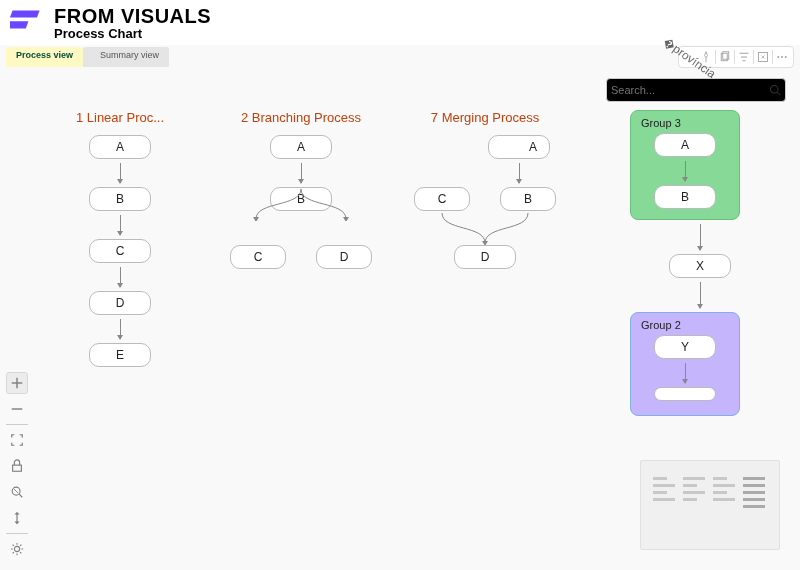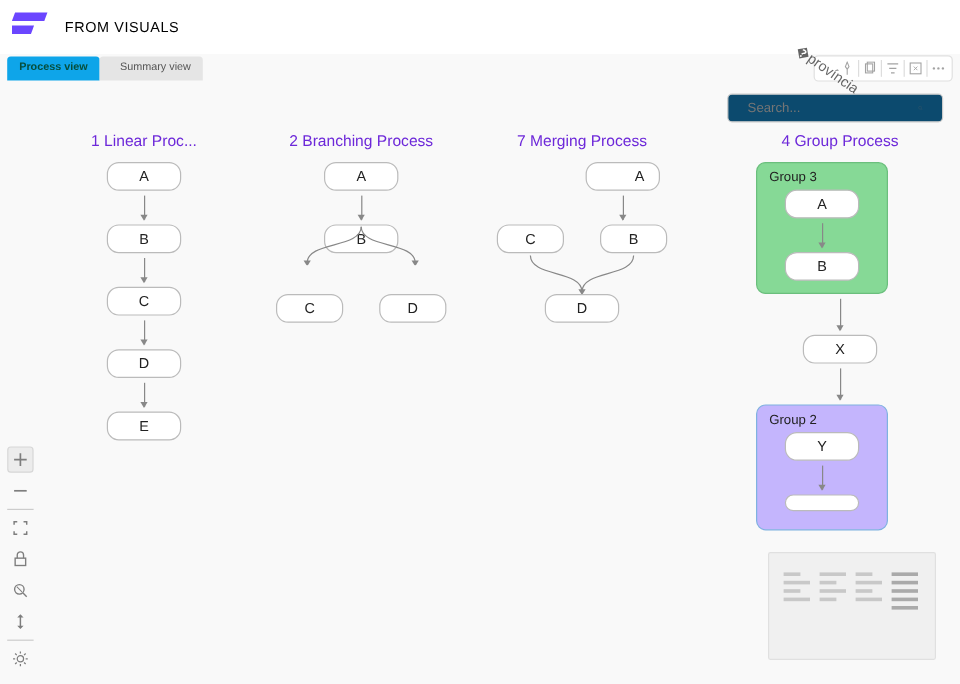--- a/index.html
+++ b/index.html
@@ -1,33 +1,33 @@
 <!DOCTYPE html>
 <html><head>
 <meta charset="utf-8">
 <style>
   * { box-sizing: border-box; margin: 0; padding: 0; }
   body { font-family: Arial, Helvetica, sans-serif; width: 800px; height: 570px; background: #f9f9f9; overflow: hidden; position: relative; }
   .header { display: flex; align-items: center; padding: 4px 10px; background: #fff; height: 45px; }
   .logo { width: 36px; height: 36px; margin-right: 8px; }
-  .titles h1 { font-size: 12px; font-weight: 400; letter-spacing: 0.5px; }
+  .titles h1 { font-size: 20px; font-weight: 700; letter-spacing: 0.5px; }
   .titles h2 { font-size: 13px; font-weight: 700; margin-top: -2px; }
   .toolbar { position: absolute; right: 6px; top: 46px; display: flex; gap: 2px; align-items: center; background: #fff; border: 1px solid #e0e0e0; border-radius: 4px; padding: 2px 4px; height: 22px; }
   .toolbar .tb-icon { width: 14px; height: 14px; display: flex; align-items: center; justify-content: center; opacity: 0.6; cursor: pointer; }
   .toolbar .tb-sep { width: 1px; height: 14px; background: #ddd; }
   .tabs { display: flex; padding: 0 6px; margin-top: 2px; height: 20px; }
   .tab { font-size: 9px; padding: 3px 10px; border-radius: 3px 3px 0 0; cursor: pointer; }
-  .tab.active { background: #0ea5e9; color: #064e3b; font-weight: 600; }
+  .tab.active { background: #fef9c3; color: #064e3b; font-weight: 600; }
   .tab.inactive { background: #e5e5e5; color: #555; padding-left: 17px; }
-  .searchbar { position: absolute; right: 14px; top: 78px; width: 180px; height: 24px; border: 1px solid #ccc; border-radius: 4px; background: #0c4a6e; display: flex; align-items: center; padding: 0 16px; }
+  .searchbar { position: absolute; right: 14px; top: 78px; width: 180px; height: 24px; border: 1px solid #ccc; border-radius: 4px; background: #000000; display: flex; align-items: center; padding: 0 4px; }
   .searchbar input { border: none; outline: none; flex: 1; font-size: 11px; color: #999; background: transparent; }
   .searchbar .mag { width: 12px; height: 12px; opacity: 0.5; }
   .canvas { position: absolute; top: 110px; left: 0; right: 0; bottom: 0; }
   .column { position: absolute; top: 0; text-align: center; }
-  .col-title { font-size: 13px; font-weight: 400; color: #6d28d9; margin-bottom: 10px; white-space: nowrap; }
+  .col-title { font-size: 13px; font-weight: 400; color: #c2410c; margin-bottom: 10px; white-space: nowrap; }
   .pill { display: inline-block; min-width: 62px; padding: 4px 12px; border: 1px solid #bbb; border-radius: 10px; background: #fff; font-size: 12px; color: #222; }
   .darrow { width: 1px; height: 20px; background: #888; margin: 4px auto; position: relative; }
   .darrow::after { content: ''; position: absolute; bottom: -1px; left: -3px; border-left: 3.5px solid transparent; border-right: 3.5px solid transparent; border-top: 5px solid #888; }
   .row2 { display: flex; gap: 30px; justify-content: center; }
   .groupbox { border-radius: 8px; padding: 6px 10px 10px; text-align: center; }
   .group1 { background: #86d996; border: 1px solid #6bbf7d; width: 110px; }
   .group2 { background: #c4b5fd; border: 1px solid #7fb2e0; width: 110px; }
   .group-label { font-size: 11px; color: #222; text-align: left; margin-bottom: 4px; }
   .groupbox .pill { background: #fff; }
   .side-tools { position: absolute; left: 6px; bottom: 10px; display: flex; flex-direction: column; gap: 4px; background: transparent; }
@@ -46,20 +46,21 @@
 </head>
 <body>
 
 <div class="header">
   <svg class="logo" viewBox="0 0 40 40">
     <rect x="5" y="6" width="30" height="8" fill="#6b46ff" transform="skewX(-20)"></rect>
     <rect x="5" y="18" width="22" height="8" fill="#6b46ff" transform="skewX(-20)"></rect>
   </svg>
   <div class="titles">
     <h1>FROM VISUALS</h1>
+    <h2>Process Chart</h2>
   </div>
 </div>
 
 <div class="toolbar">
   <span class="tb-icon pin-icon">�província</span>
   <span class="tb-icon">
     <svg viewBox="0 0 16 16" width="12" height="12">
         <path d="M8 1 L10 6 L8 9 L6 6 Z M8 9 L8 15" stroke="#666" stroke-width="1.2" fill="none"></path>
       </svg>
   </span>
@@ -154,21 +155,20 @@
     <svg class="connector" width="170" height="34" style="left:0;">
         <path d="M42 2 C42 20 85 14 85 32" stroke="#888" fill="none"></path>
         <path d="M128 2 C128 20 85 14 85 32" stroke="#888" fill="none"></path>
         <polygon points="82,30 88,30 85,35" fill="#888"></polygon>
       </svg>
     <div style="height:34px"></div>
     <span class="pill">D</span>
   </div>
 
   <div class="column" style="left:630px;width:140px">
-    <div class="col-title">4 Group Process</div>
     <div class="groupbox group1">
       <div class="group-label">Group 3</div>
       <span class="pill">A</span>
       <div class="darrow"></div>
       <span class="pill">B</span>
     </div>
     <div class="darrow" style="height:26px"></div>
     <span class="pill">X</span>
     <div class="darrow" style="height:26px"></div>
     <div class="groupbox group2">

